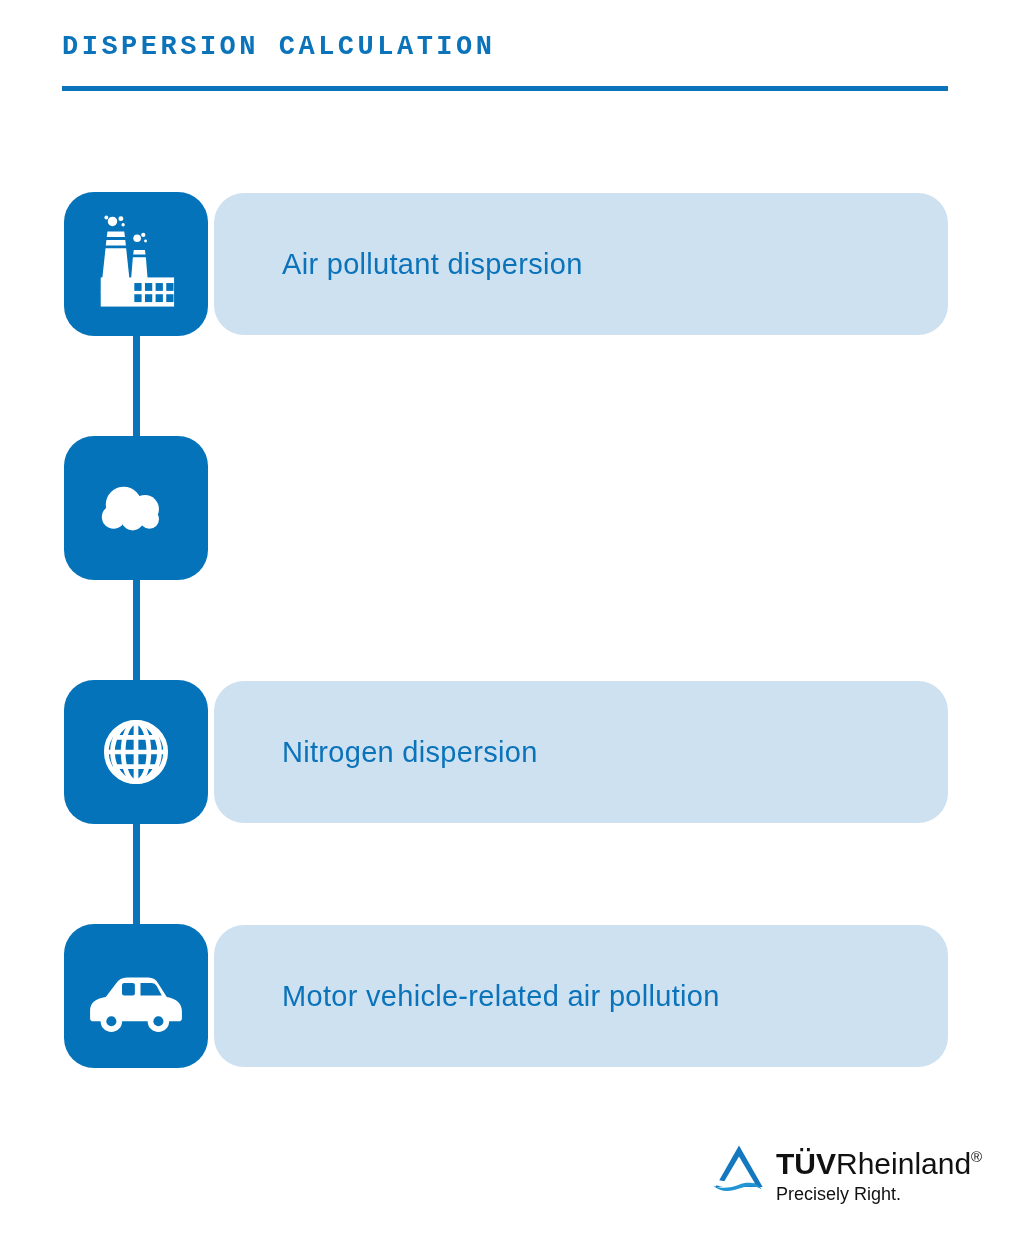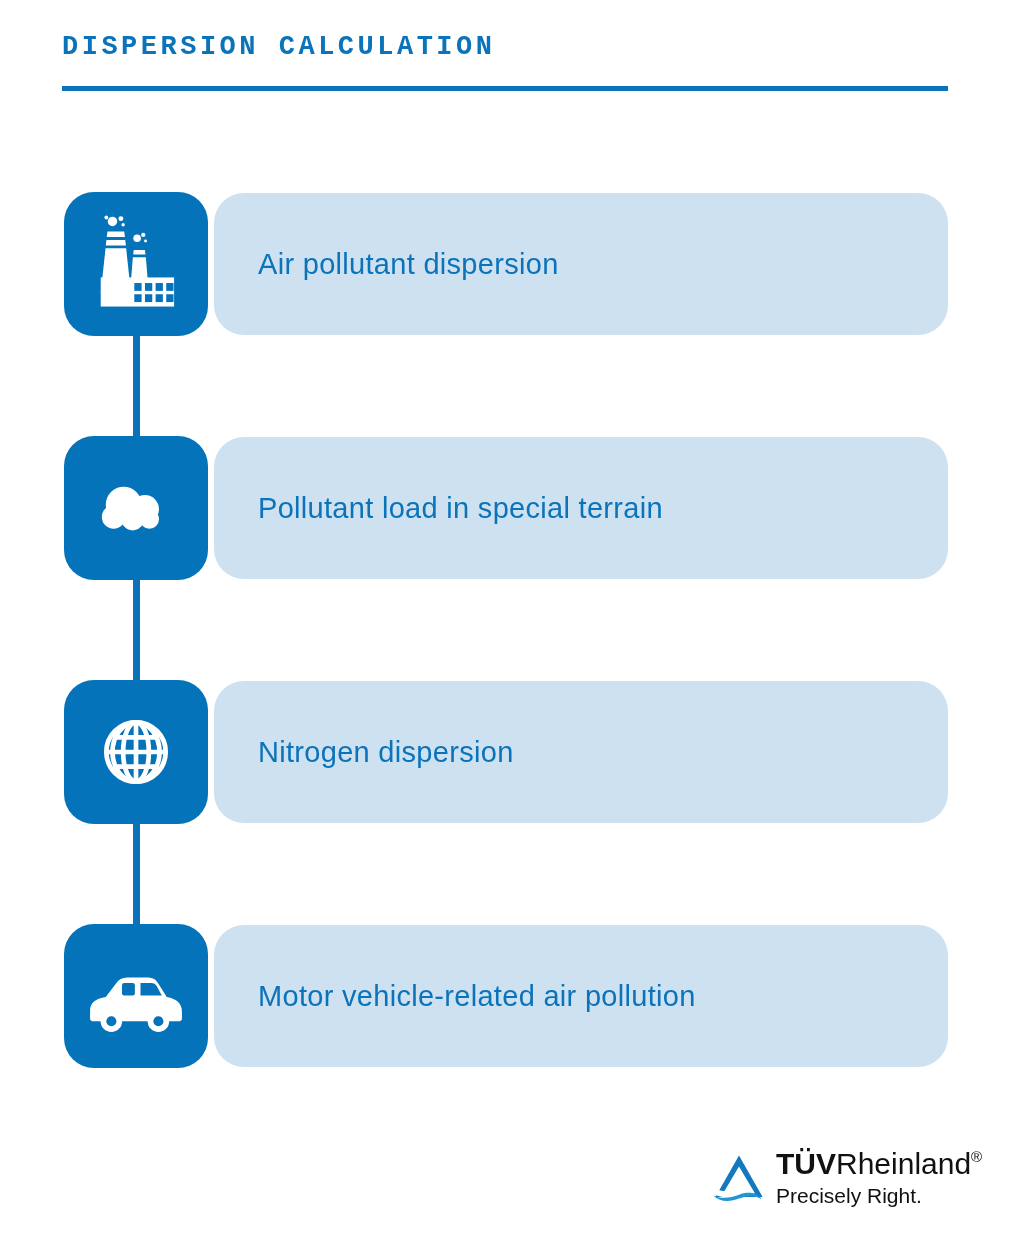--- a/index.html
+++ b/index.html
@@ -30,46 +30,46 @@
   .row-4{top:924px;}
   .tile{
     position:absolute;left:64px;top:0;width:144px;height:144px;
     border-radius:30px;background:var(--tile-blue);
     display:flex;align-items:center;justify-content:center;
   }
   .tile svg{width:112px;height:112px;display:block;}
   .bar{
     position:absolute;left:214px;top:1px;width:734px;height:142px;
     border-radius:30px;background:var(--light-blue);
-    display:flex;align-items:center;padding-left:44px;
+    display:flex;align-items:center;padding-left:68px;
   }
   .bar-label{
     font-size:29px;color:var(--blue);letter-spacing:0.3px;white-space:nowrap;
   }
   .connector{
     position:absolute;left:133px;width:7px;height:100px;background:var(--blue);
   }
   .connector-1{top:336px;}
   .connector-2{top:580px;}
   .connector-3{top:824px;}
   .logo{
     position:absolute;left:712px;top:1140px;
-    display:flex;align-items:flex-end;
+    display:flex;align-items:flex-start;
   }
   .logo-triangle{width:54px;height:56px;margin-top:2px;}
   .logo-text{margin-left:10px;}
   .brand-line{
     font-size:30px;color:var(--ink);line-height:34px;white-space:nowrap;
   }
   .brand-bold{font-weight:bold;}
   .brand-reg-mark{
     font-size:15px;vertical-align:12px;
   }
   .tagline{
-    font-size:21px;color:var(--ink);margin-top:3px;white-space:nowrap;
+    font-size:18px;color:var(--ink);margin-top:3px;white-space:nowrap;
   }
 </style>
 </head>
 <body>
 
 <div class="page-title">DISPERSION CALCULATION</div>
 <div class="title-rule"></div>
 
 <div class="row row-1">
   <div class="tile">
@@ -111,23 +111,20 @@
   <div class="tile">
     <svg viewBox="0 0 100 100" aria-hidden="true">
       <g fill="#ffffff">
         <circle cx="39" cy="47" r="16"></circle>
         <circle cx="58" cy="51" r="12.5"></circle>
         <circle cx="30" cy="58" r="10.5"></circle>
         <circle cx="47" cy="60" r="10"></circle>
         <circle cx="62" cy="60" r="8.5"></circle>
       </g>
     </svg>
-  </div>
-  <div class="bar">
-    <span class="bar-label">Pollutant load in special terrain</span>
   </div>
 </div>
 <div class="connector connector-2"></div>
 
 <div class="row row-3">
   <div class="tile">
     <svg viewBox="0 0 100 100" aria-hidden="true">
       <g stroke="#ffffff" stroke-width="4.2" fill="none">
         <circle cx="50" cy="50" r="26.5"></circle>
         <ellipse cx="50" cy="50" rx="11.5" ry="26.5"></ellipse>

